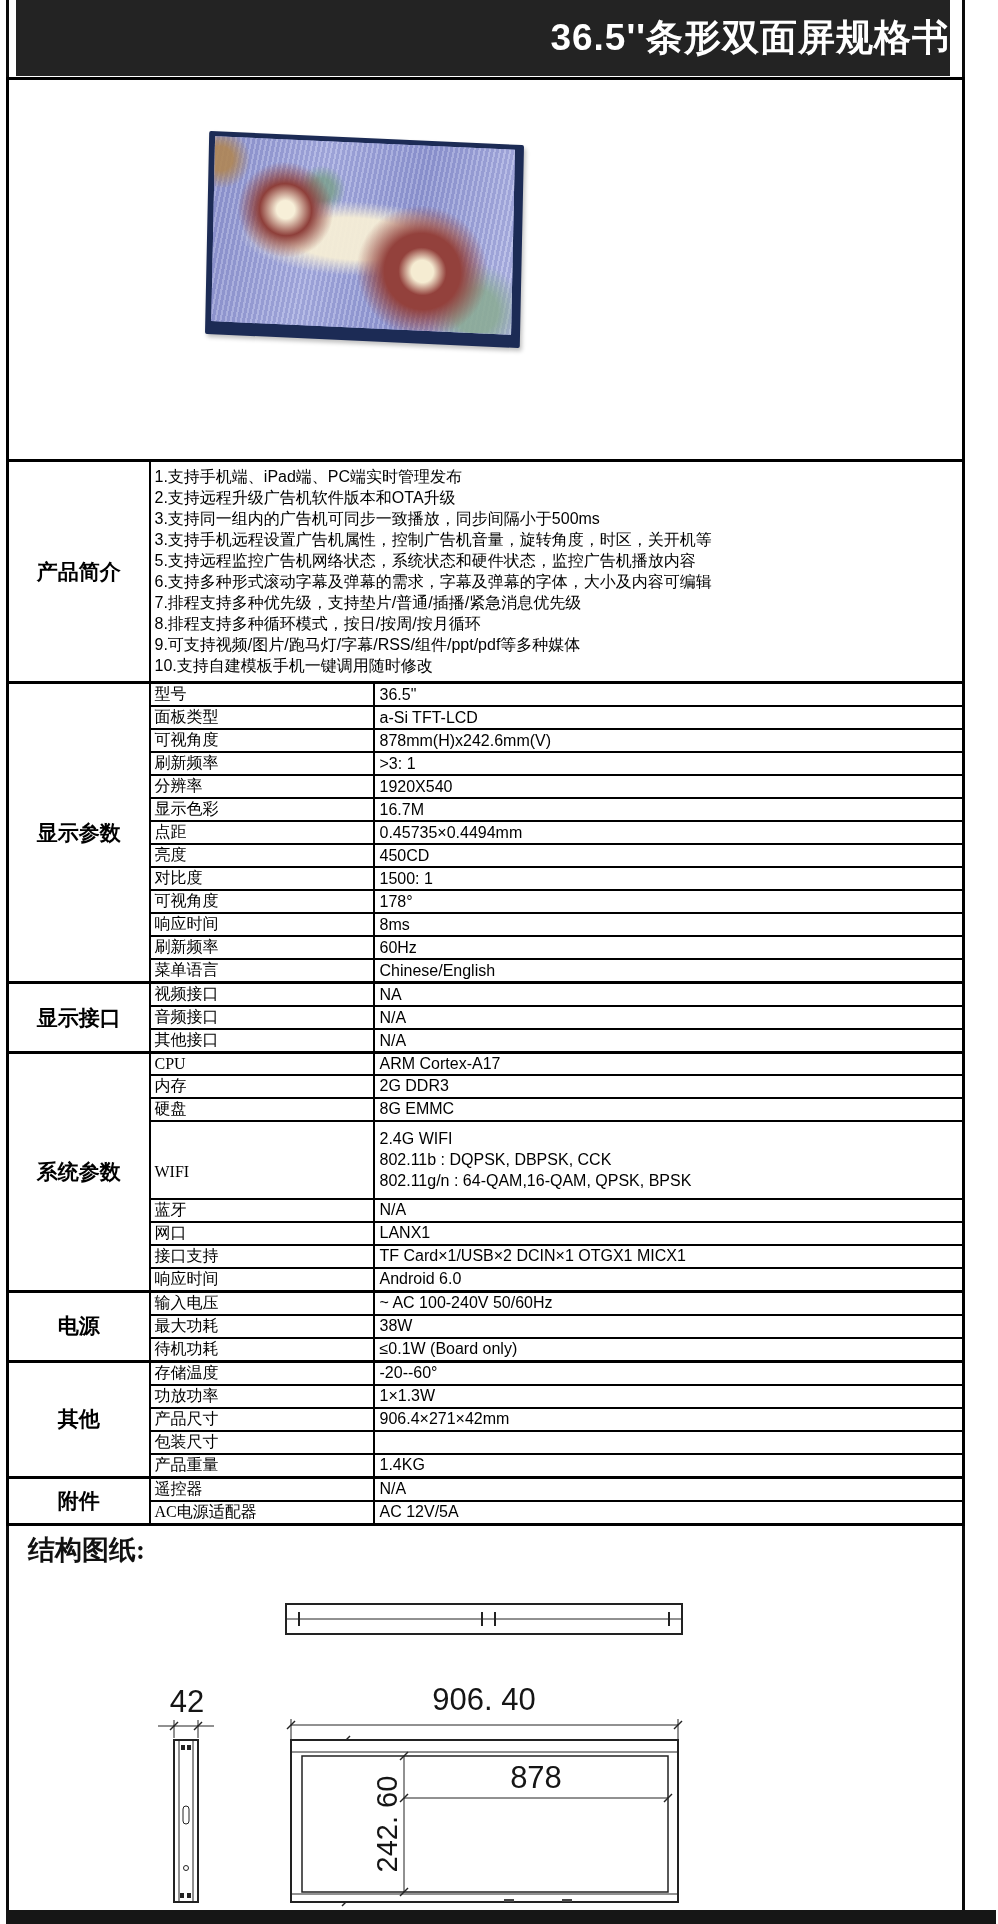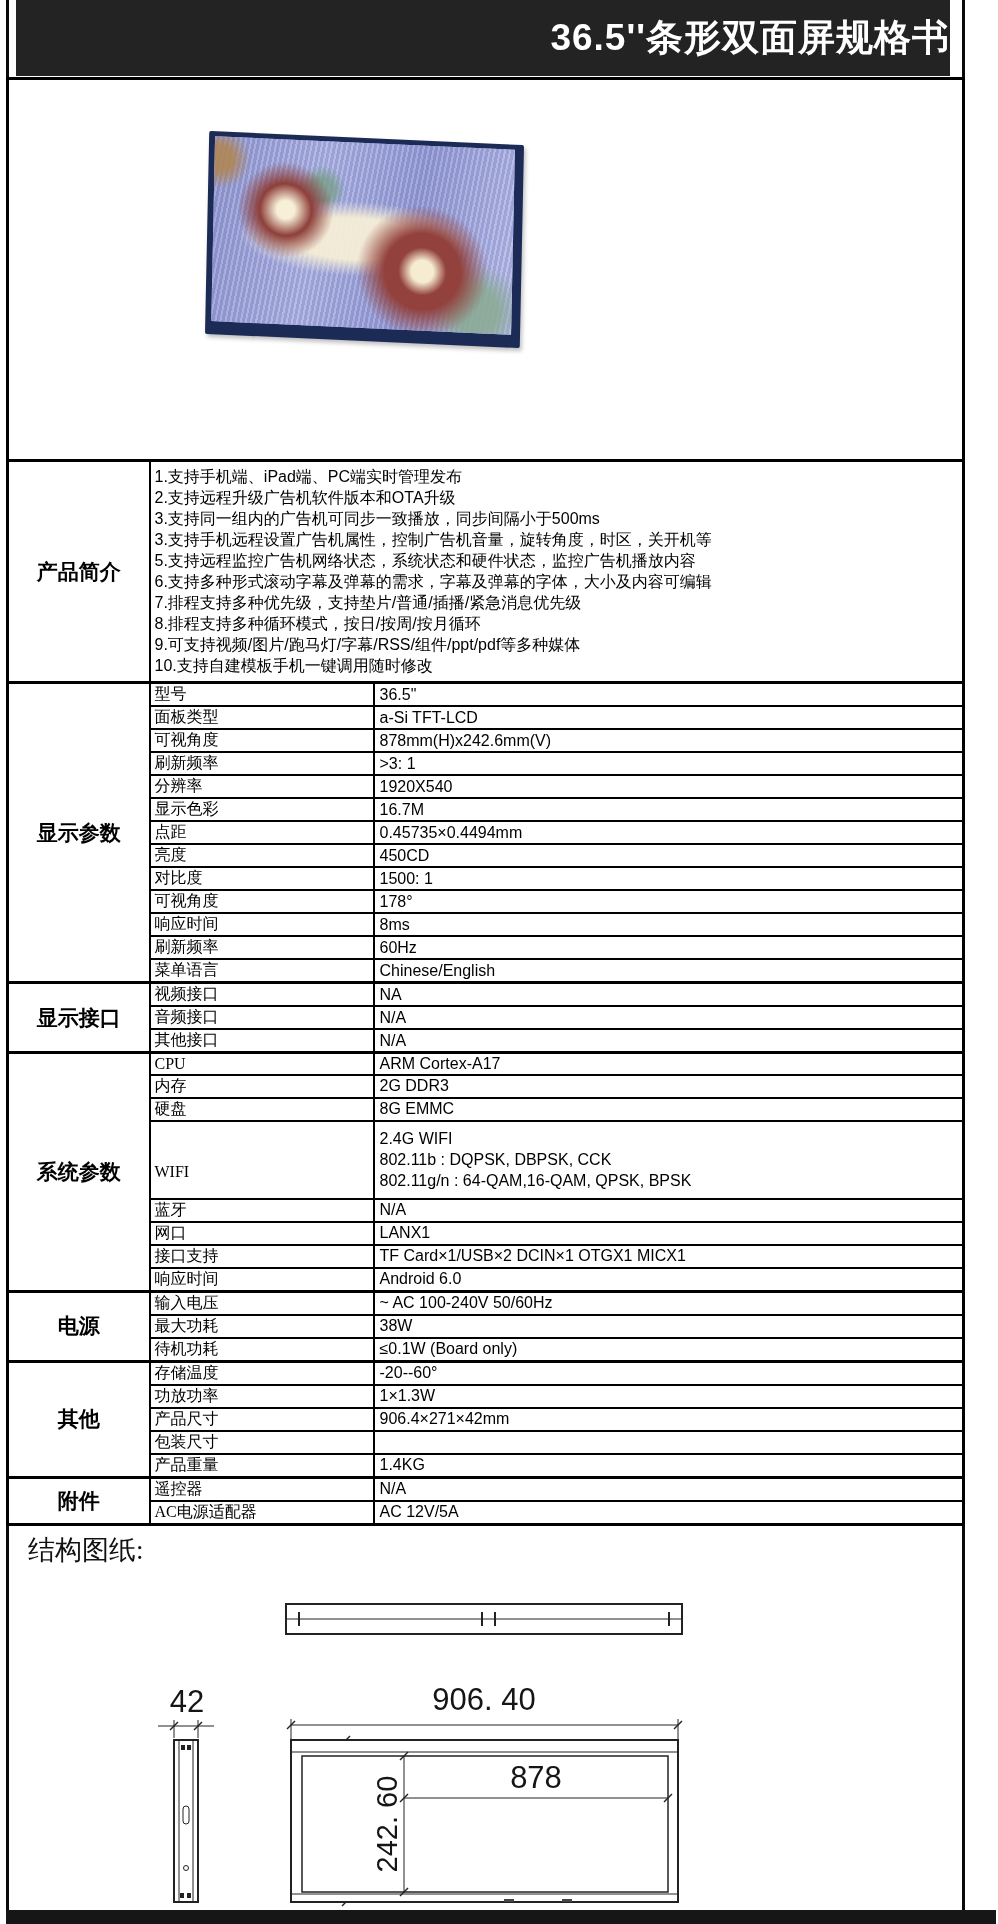--- a/index.html
+++ b/index.html
@@ -69,20 +69,21 @@
 
   td.intro-cell{
     vertical-align:top;padding:4px 4px;white-space:normal;height:222px;
     font-size:16px;line-height:21px;
     font-family:"Liberation Sans","DejaVu Sans",sans-serif;
   }
 
   .drawing-label{
     position:absolute;left:28px;top:1532px;font-size:27px;color:#111;
     font-family:"Liberation Serif","DejaVu Serif",serif;
+    font-weight:bold;
   }
   svg.drawing{position:absolute;left:6px;top:1578px;}
   svg.drawing text{
     font-family:"Liberation Sans","DejaVu Sans",sans-serif;
     font-size:31px;fill:#151515;
   }
   svg.drawing text.small{font-size:29px;}
 </style>
 </head>
 <body>

